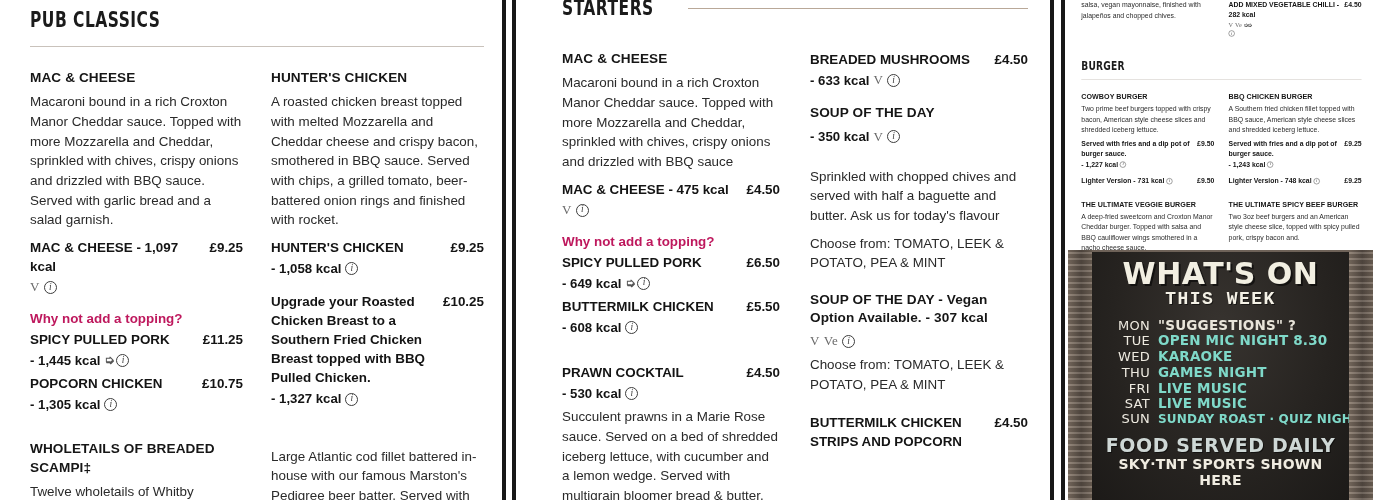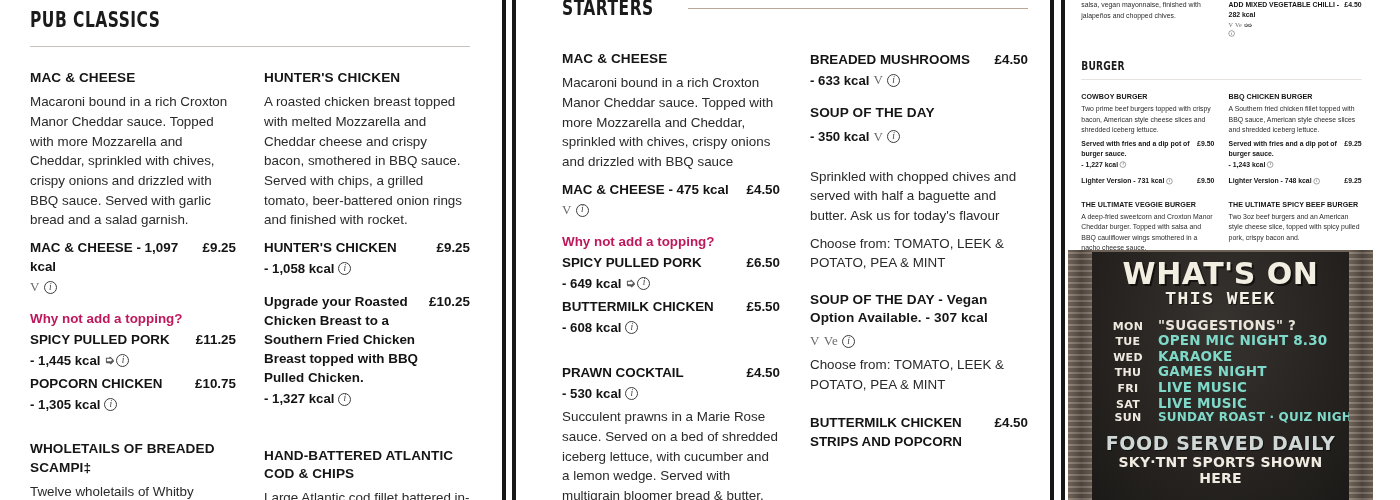--- a/index.html
+++ b/index.html
@@ -142,21 +142,21 @@
     line-height: 1;
     vertical-align: middle;
   }
   .chilli {
     font-size: 12px;
     color: #555;
     letter-spacing: -2px;
   }
 
   
-  #panel-classics { flex: 0 0 502px; padding: 8px 32px 0 30px; }
+  #panel-classics { flex: 0 0 502px; padding: 8px 18px 0 30px; }
   #panel-classics .cols { gap: 28px; margin-top: 22px; }
   #panel-classics .col { flex: 1 1 0; min-width: 0; }
 
   
   #panel-starters { flex: 0 0 528px; padding: 0px 18px 0 44px; }
   #panel-starters .section-head { margin-top: -4px; }
   #panel-starters .cols { gap: 30px; margin-top: 30px; }
   #panel-starters .col { flex: 1 1 0; min-width: 0; }
 
   
@@ -234,24 +234,24 @@
   }
   .cb-row {
     display: flex;
     align-items: baseline;
     gap: 8px;
     line-height: 1.06;
     margin-bottom: 1px;
   }
   .cb-day {
     flex: 0 0 44px;
-    text-align: center;
+    text-align: right;
     font-family: "DejaVu Sans", sans-serif;
-    font-weight: 700;
-    font-size: 11px;
+    font-weight: 400;
+    font-size: 13px;
     color: #eeeae0;
     letter-spacing: 0.3px;
   }
   .cb-ev {
     flex: 1 1 auto;
     text-align: left;
     font-family: "DejaVu Sans", sans-serif;
     font-weight: 700;
     font-size: 13.5px;
     color: #7fd9c9;
@@ -367,21 +367,20 @@
           </div>
           <div class="kcal-line">
             <span>-  1,327 kcal</span>
             <span class="info-icon">i</span>
           </div>
         </div>
 
         <div class="spacer-lg"></div>
 
         <div class="item">
-          <div class="item-name">HAND-BATTERED ATLANTIC COD &amp; CHIPS</div>
           <div class="item-desc">Large Atlantic cod fillet battered in-house with our famous Marston's Pedigree beer batter. Served with chips and tartare sauce.</div>
         </div>
 
       </div>
     </div>
   </section>
 
   <div class="divider" style="flex:0 0 16px;">
     <span class="bar" style="left:0px;"></span>
     <span class="bar" style="left:10px;"></span>

